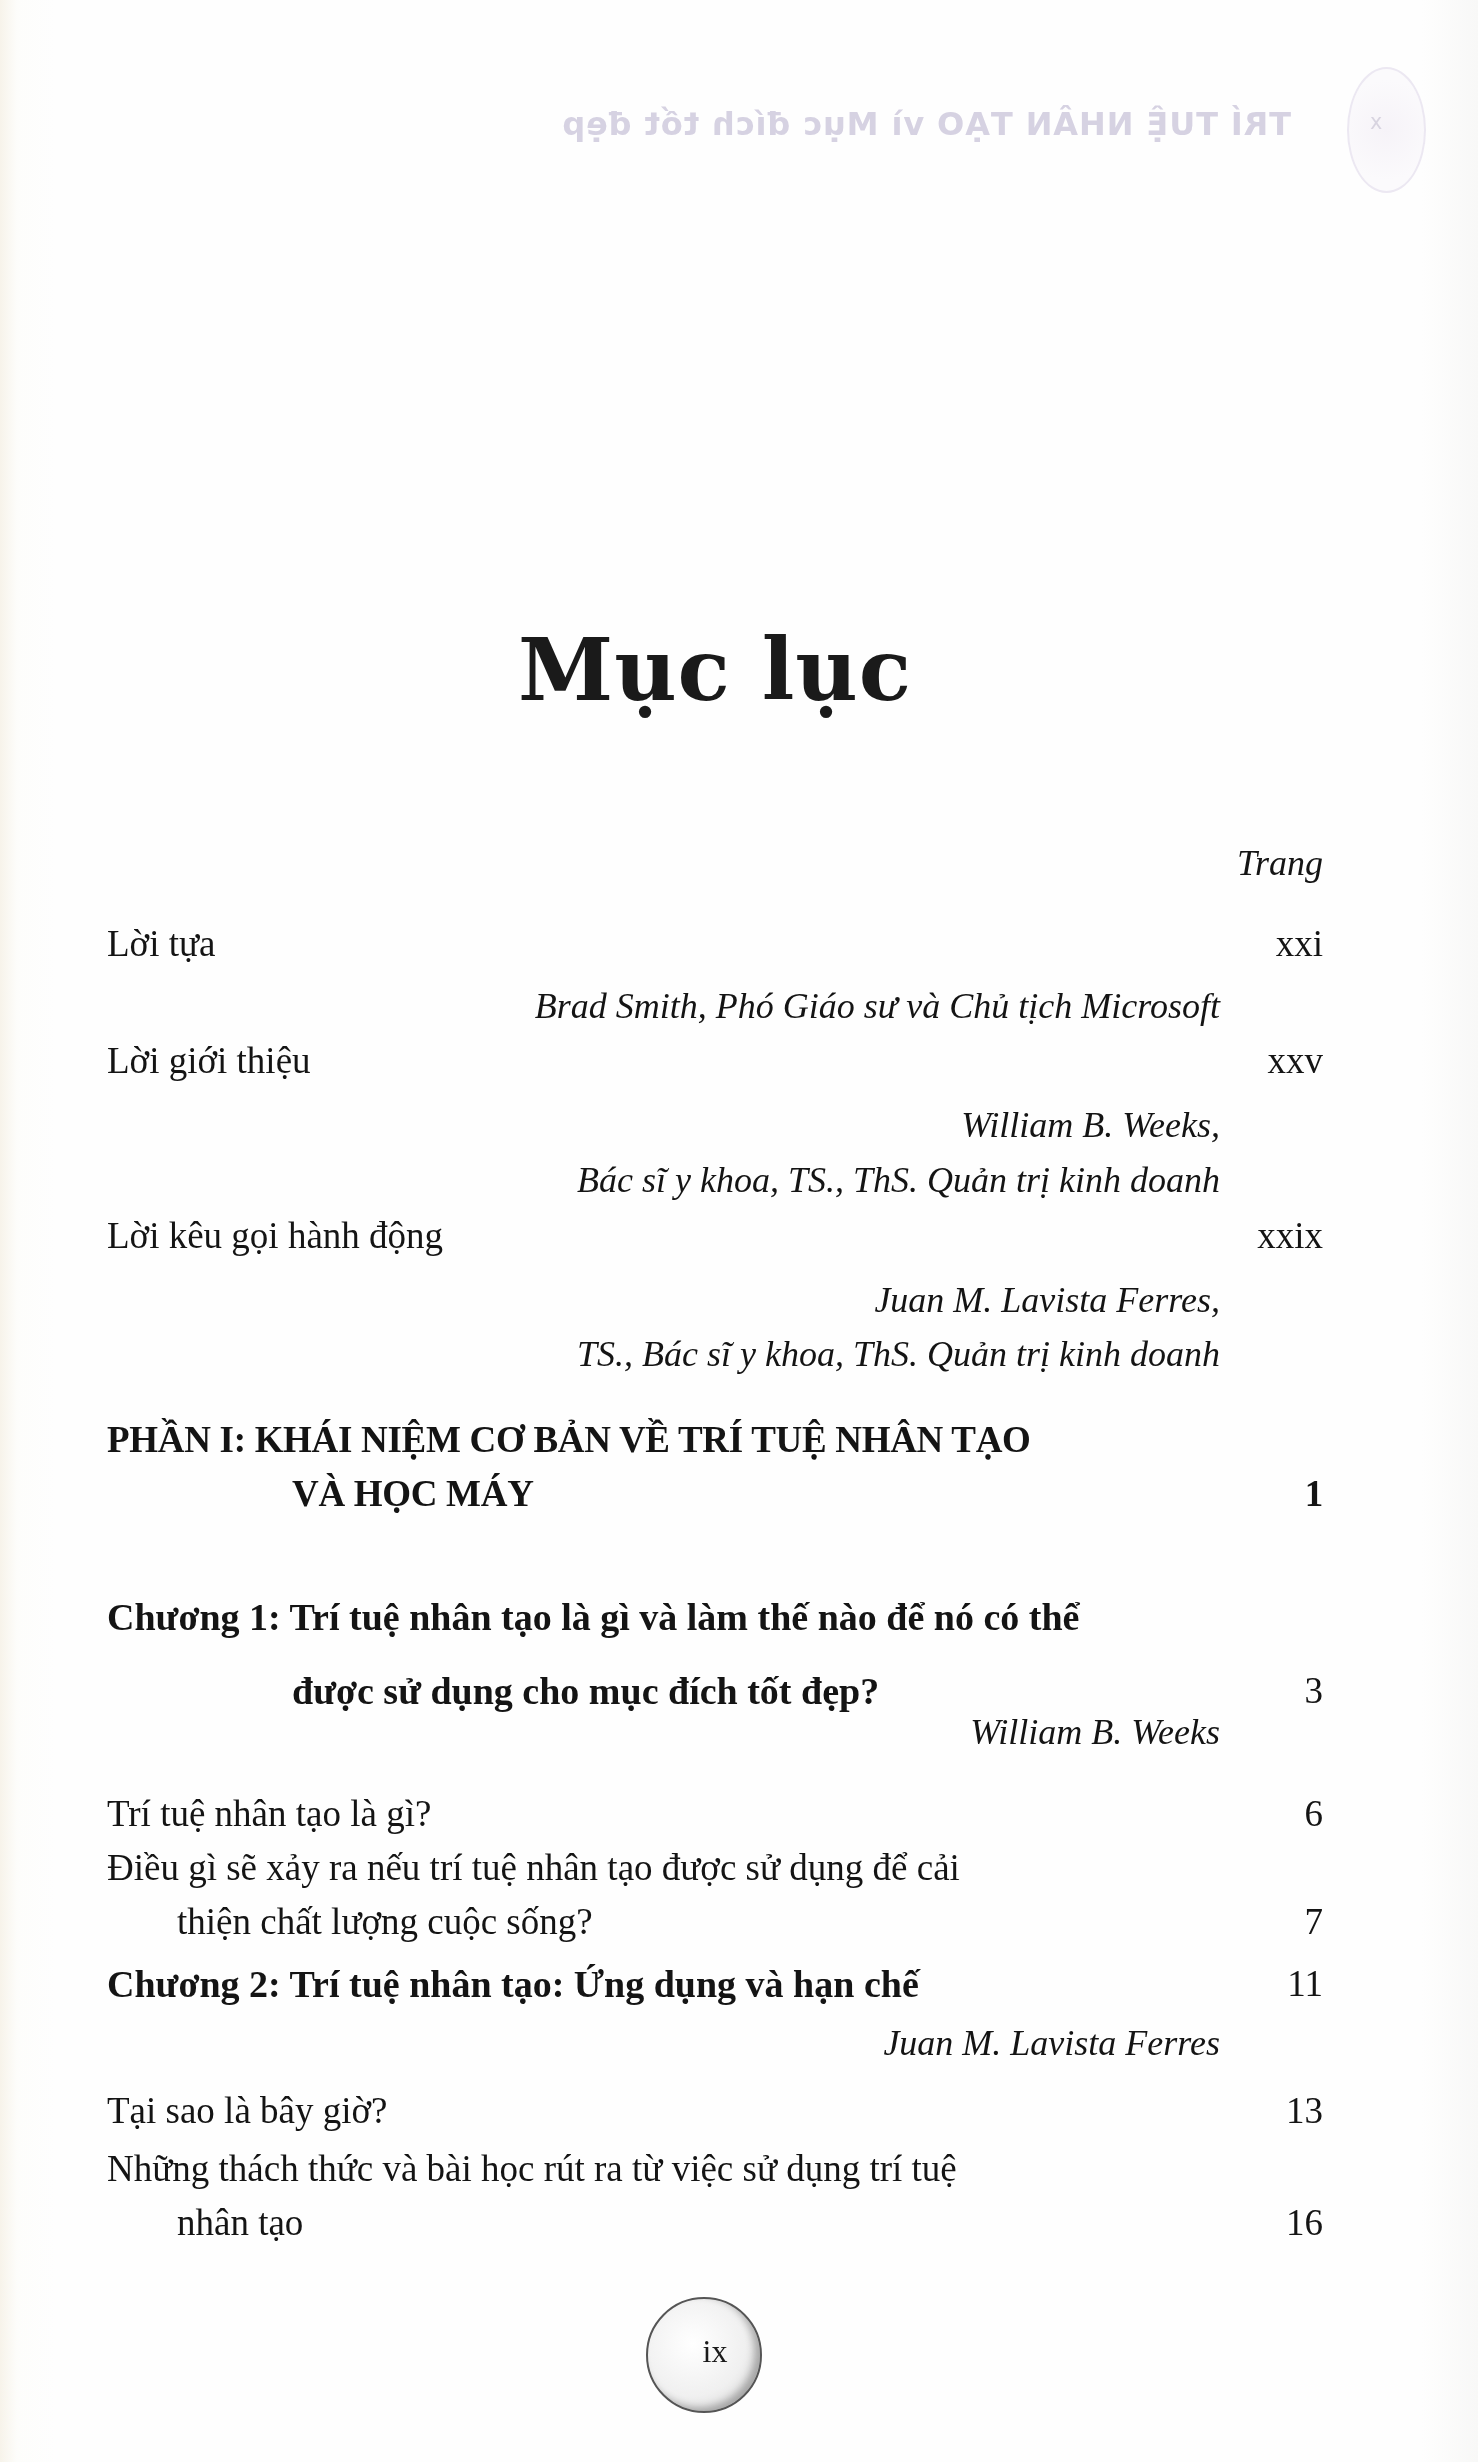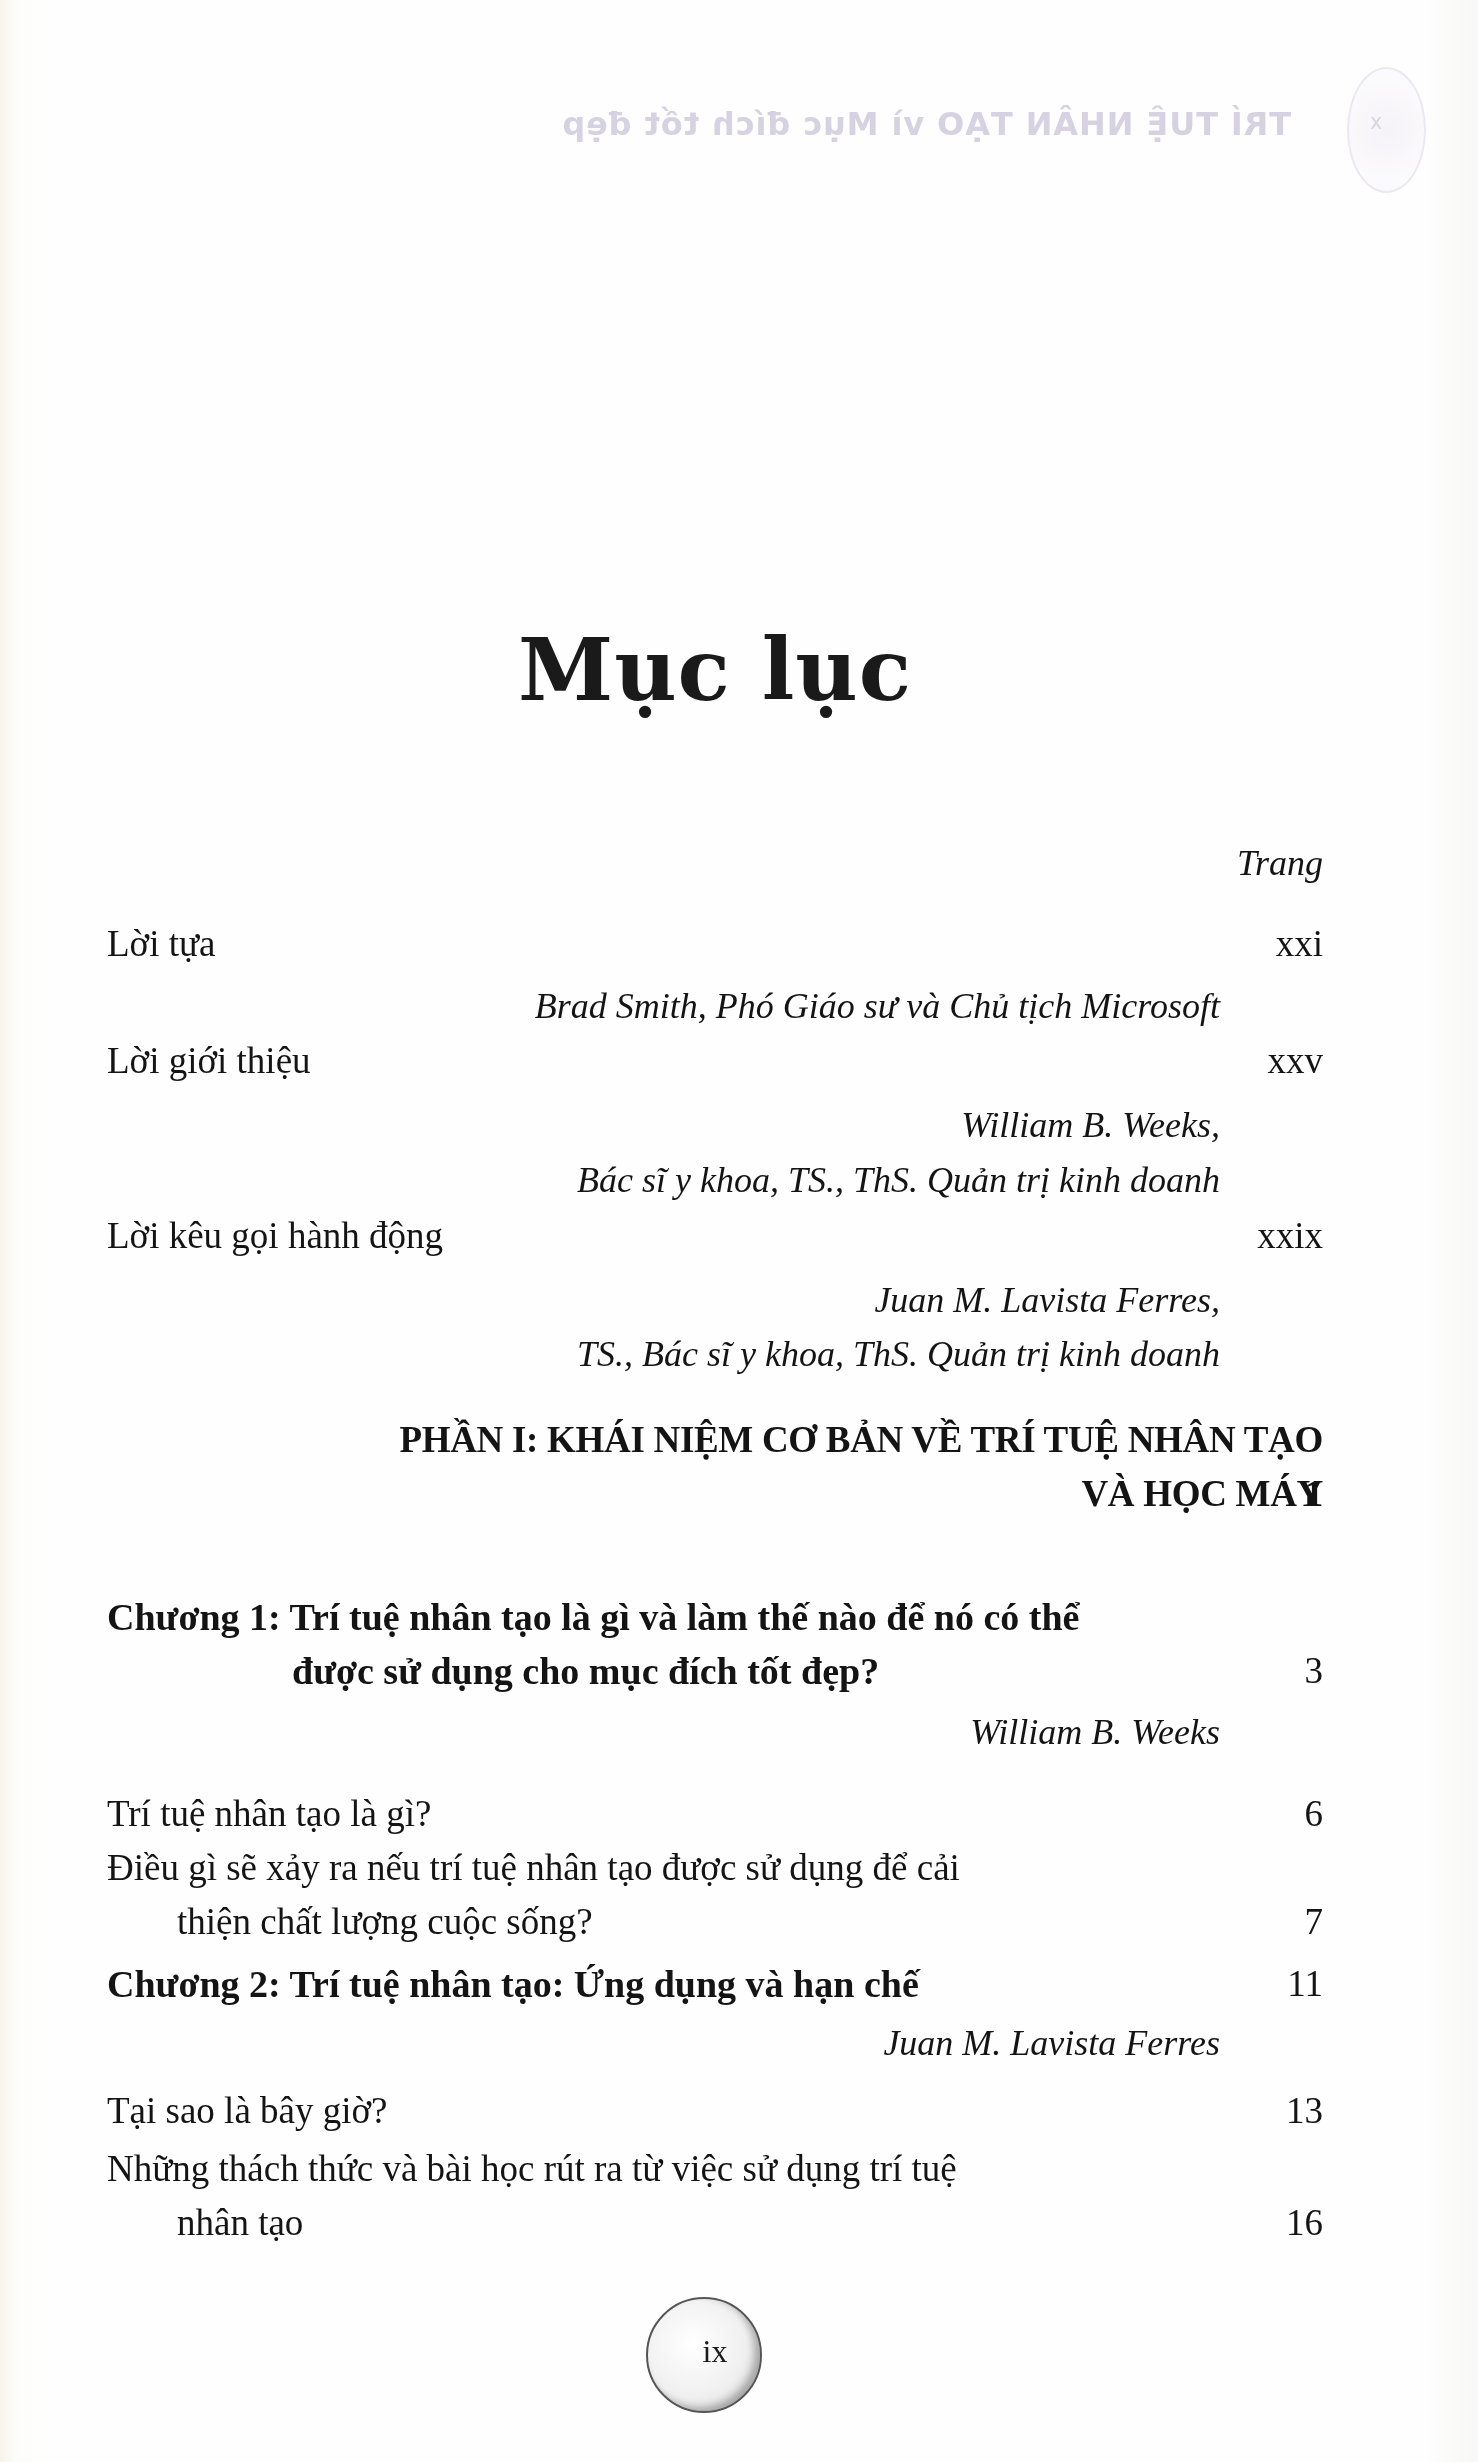--- a/index.html
+++ b/index.html
@@ -161,29 +161,29 @@
     <div class="author" style="top:257px;">William B. Weeks,</div>
     <div class="author" style="top:312px;margin-left:16px;">Bác sĩ y khoa, TS., ThS. Quản trị kinh doanh</div>
 
     <div class="entry" style="top:367px;">
       <span class="label">Lời kêu gọi hành động</span>
       <span class="page-no">xxix</span>
     </div>
     <div class="author" style="top:432px;">Juan M. Lavista Ferres,</div>
     <div class="author" style="top:486px;">TS., Bác sĩ y khoa, ThS. Quản trị kinh doanh</div>
 
-    <div class="entry part" style="top:571px;text-align:right;">
+    <div class="entry part" style="top:571px;">
       <span class="label">PHẦN I: KHÁI NIỆM CƠ BẢN VỀ TRÍ TUỆ NHÂN TẠO</span>
       <span class="label cont2" style="padding-left:185px;">VÀ HỌC MÁY</span>
       <span class="page-no">1</span>
     </div>
 
     <div class="entry bold" style="top:748px;">
       <span class="label">Chương 1: Trí tuệ nhân tạo là gì và làm thế nào để nó có thể</span>
-      <span class="label cont2" style="padding-left:185px;">được sử dụng cho mục đích tốt đẹp?</span>
+      <span class="label cont2" style="padding-left:185px;margin-top:20px;">được sử dụng cho mục đích tốt đẹp?</span>
       <span class="page-no">3</span>
     </div>
     <div class="author" style="top:864px;">William B. Weeks</div>
 
     <div class="entry" style="top:945px;">
       <span class="label">Trí tuệ nhân tạo là gì?</span>
       <span class="page-no">6</span>
     </div>
 
     <div class="entry" style="top:999px;">

